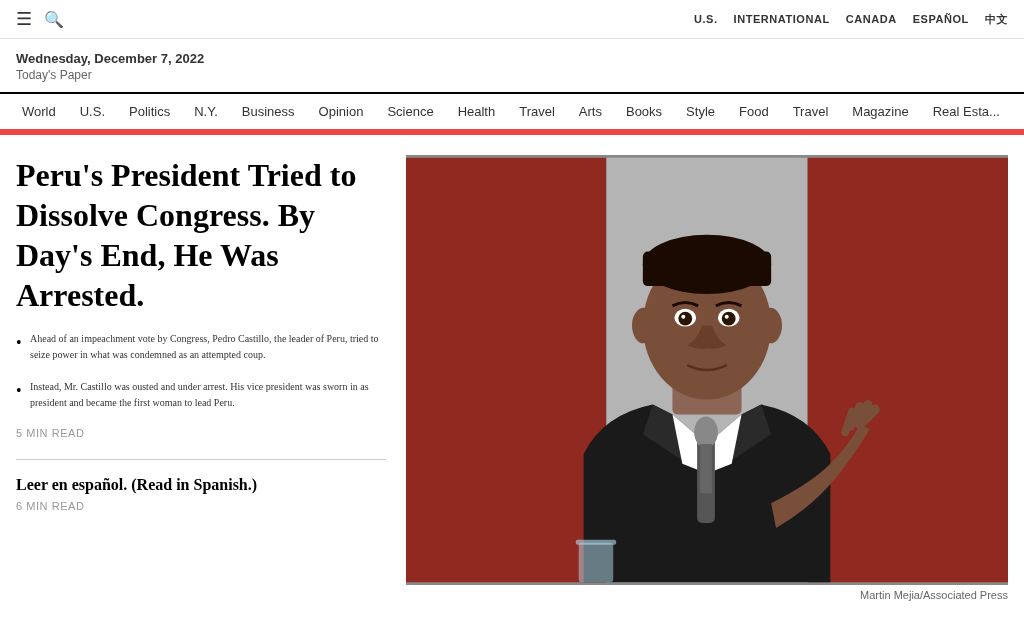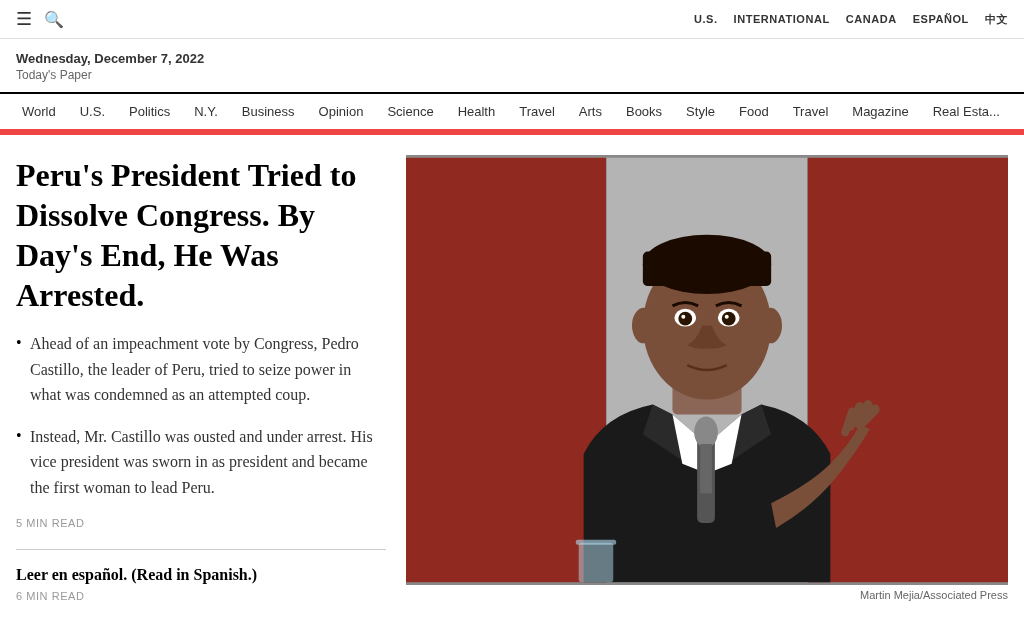--- a/index.html
+++ b/index.html
@@ -92,21 +92,21 @@
     .article-left h2 {
       font-size: 32px;
       font-weight: 900;
       line-height: 1.25;
       margin-bottom: 16px;
       color: #000;
       font-family: Georgia, 'Times New Roman', serif;
     }
     .bullet-points { list-style: none; padding: 0; margin-bottom: 16px; }
     .bullet-points li {
-      font-size: 16px;
+      font-size: 10px;
       line-height: 1.6;
       margin-bottom: 16px;
       padding-left: 14px;
       position: relative;
       color: #333;
     }
     .bullet-points li::before {
       content: '•';
       position: absolute;
       left: 0;

